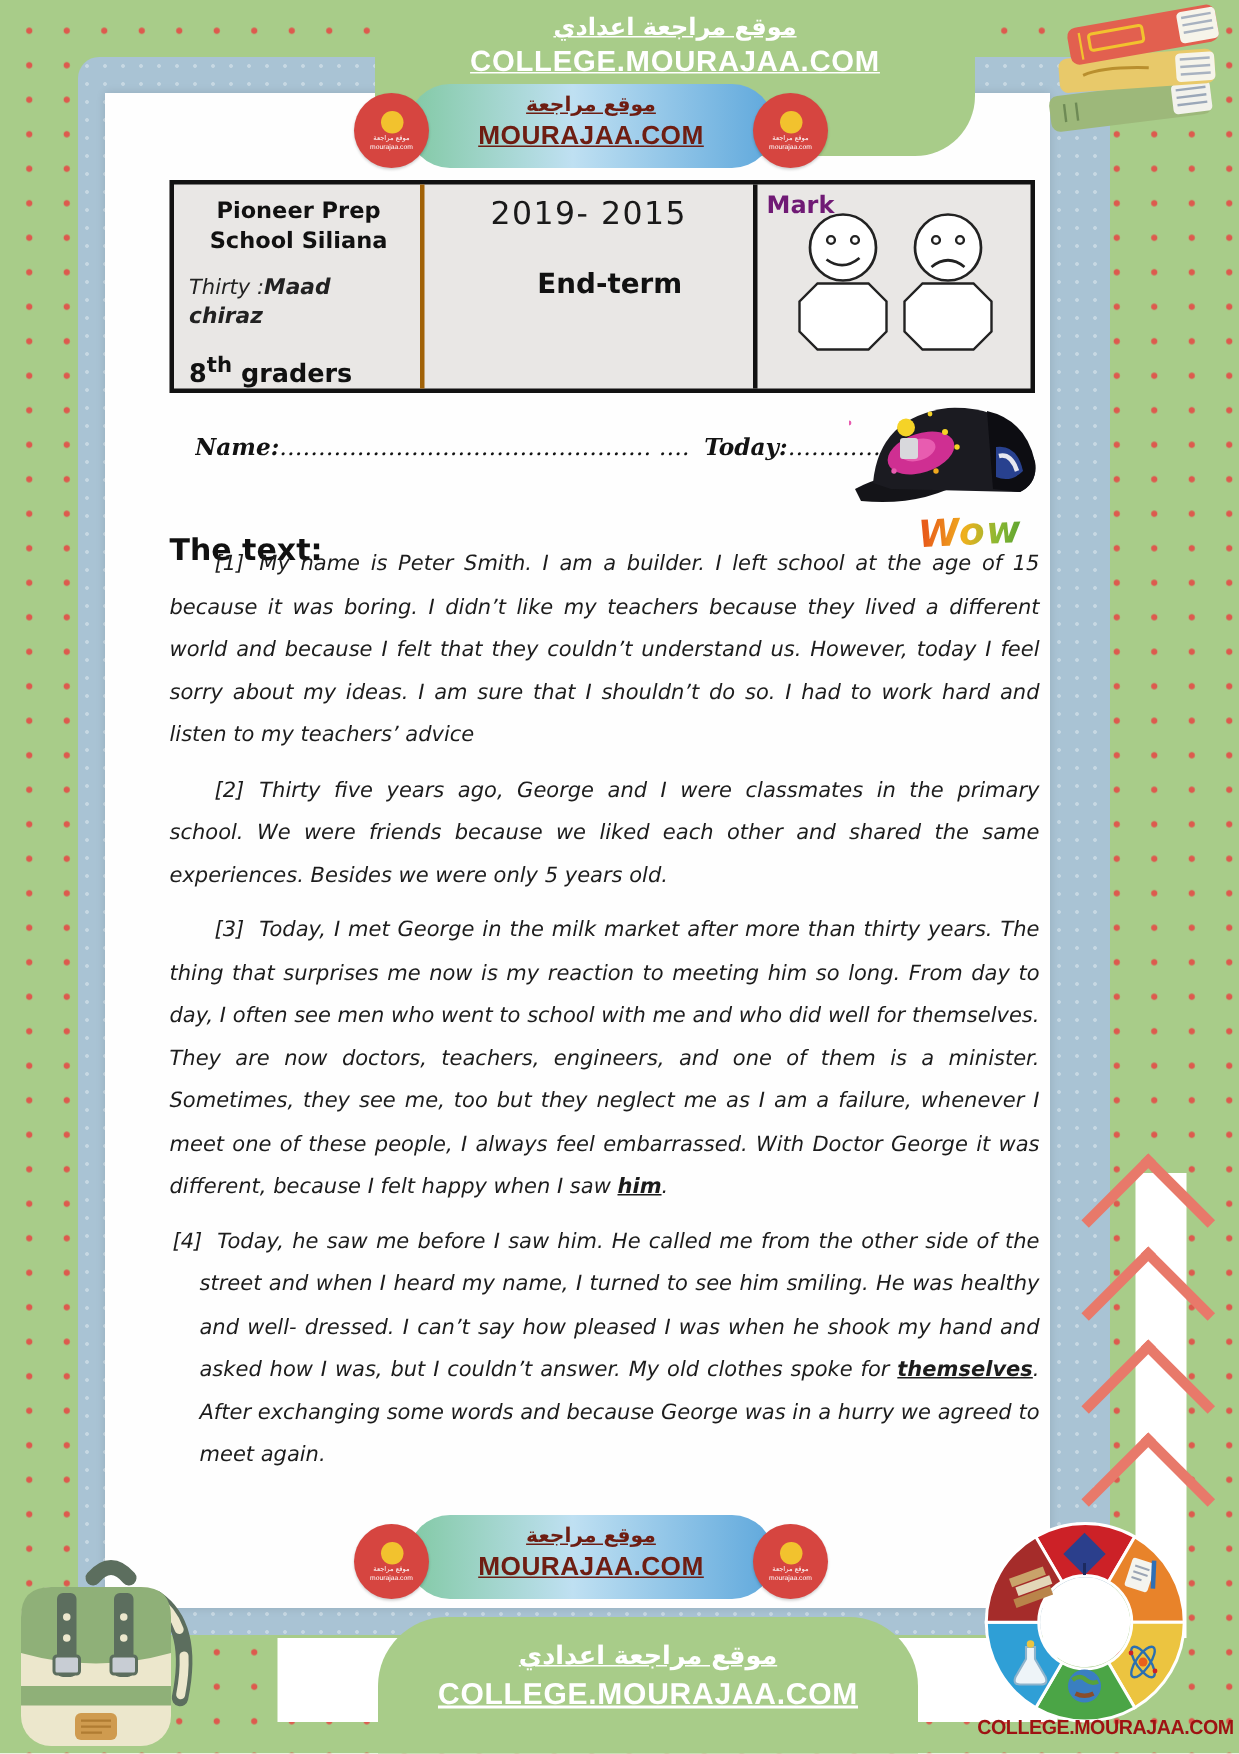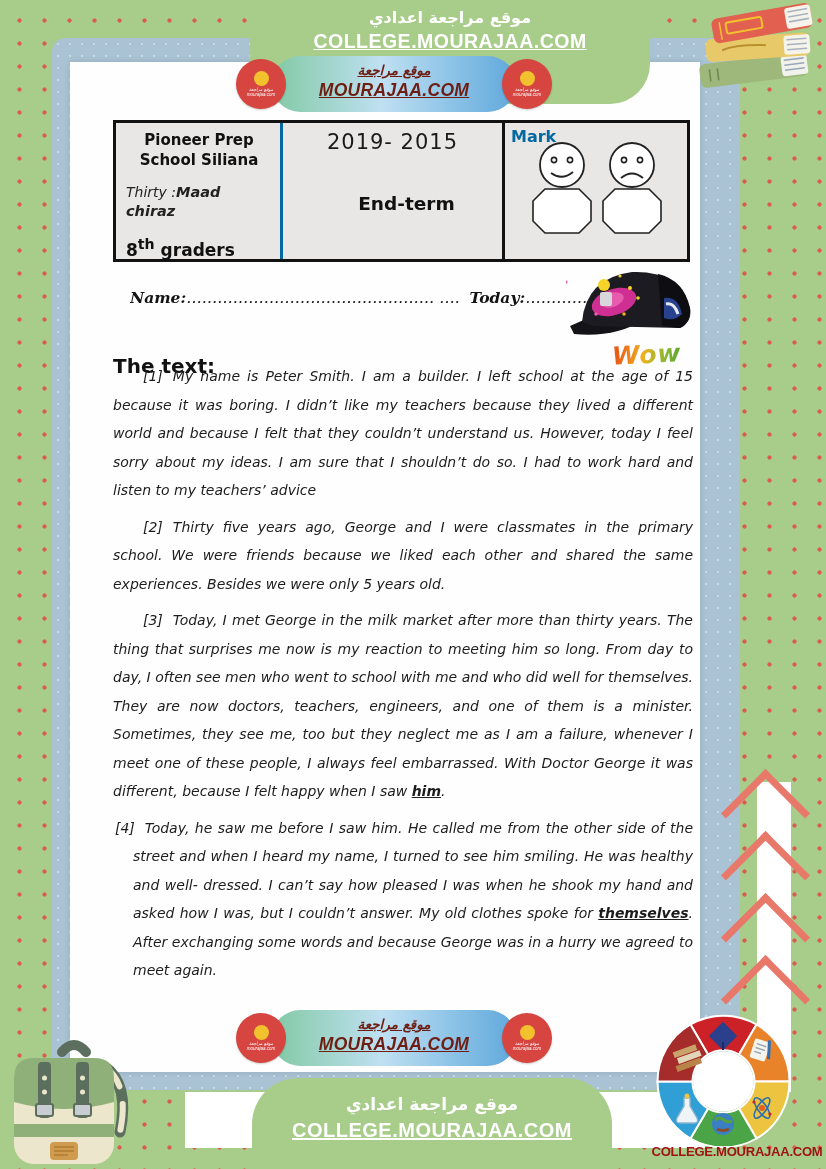--- a/index.html
+++ b/index.html
@@ -13,52 +13,52 @@
     background-size:12px 12px;border-radius:14px;z-index:1;}
   
   .sheet{position:absolute;left:70px;top:62px;width:630px;height:1010px;background:#fefefe;z-index:2;
     box-shadow:0 0 6px rgba(0,0,0,.12);}
   
   .tab-top{position:absolute;left:250px;top:0;width:400px;height:104px;background:#a8cc89;
     border-radius:0 0 40px 40px;z-index:3;text-align:center;padding-top:6px;box-sizing:border-box;}
   .tab-bottom{position:absolute;left:252px;top:1078px;width:360px;height:92px;background:#a8cc89;
     border-radius:46px 46px 0 0;z-index:4;text-align:center;padding-top:14px;box-sizing:border-box;}
   .ban-ar{font-family:"DejaVu Sans",sans-serif;font-weight:bold;color:#fff;font-size:16px;
-    line-height:1.45;}
+    text-decoration:underline;line-height:1.45;}
   .ban-site{font-family:"Liberation Sans",sans-serif;font-weight:bold;color:#fff;font-size:19.5px;
     text-decoration:underline;letter-spacing:.5px;line-height:1.3;}
   .tab-bottom .ban-ar{font-size:17px;}
   .tab-bottom .ban-site{font-size:20px;}
   
-  .wm{position:absolute;display:flex;align-items:center;z-index:5;font-style:italic;}
+  .wm{position:absolute;display:flex;align-items:flex-end;z-index:5;}
   .wm-pill{width:244px;height:56px;margin:0 -14px;border-radius:28px;text-align:center;
     background:linear-gradient(90deg,#82c9a4,#bfe0f2 45%,#5fa8dc);padding-top:5px;box-sizing:border-box;}
   .wm-ar{font-weight:bold;font-size:13.5px;color:#6e1d12;text-decoration:underline;line-height:1.4;}
   .wm-site{font-family:"Liberation Sans",sans-serif;font-weight:bold;font-size:17.5px;color:#6e1d12;
     text-decoration:underline;letter-spacing:.3px;}
   .wm-badge{position:relative;width:50px;height:50px;border-radius:50%;background:#d64540;z-index:6;
     display:flex;flex-direction:column;align-items:center;justify-content:center;box-shadow:0 1px 2px rgba(0,0,0,.2);}
   .wm-badge .dot{width:15px;height:15px;border-radius:50%;background:#f2c22e;margin-bottom:1px;}
   .wm-badge .t1{font-size:4.5px;color:#fff;line-height:1.2;}
   .wm-badge .t2{font-size:4.5px;color:#fff;line-height:1.2;font-family:"Liberation Sans",sans-serif;}
   
   .extable{position:absolute;left:43px;top:58px;width:577px;height:142px;border:3px solid #121212;
     display:flex;box-sizing:border-box;background:#e9e7e5;z-index:3;}
   .cell{box-sizing:border-box;height:100%;}
-  .c1{width:167px;border-right:3px solid #0369a1;padding:8px 8px 0 10px;}
+  .c1{width:167px;border-right:3px solid #a16207;padding:8px 8px 0 10px;}
   .c2{width:222px;border-right:3px solid #121212;text-align:center;padding-top:7px;}
   .c3{position:relative;flex:1;padding:4px 6px;}
   .school{font-weight:bold;font-size:15px;text-align:center;line-height:1.3;color:#111;}
   .teacher{margin-top:13px;font-size:14px;font-style:italic;color:#222;line-height:1.25;}
   .teacher b{font-size:14.5px;}
   .grade{margin-top:16px;font-weight:bold;font-size:17px;color:#111;}
   .year{font-size:21px;color:#1a1a1a;letter-spacing:1px;}
   .exline{font-weight:bold;font-size:18.5px;color:#111;line-height:1.35;}
-  .ex-wrap{margin-top:38px;padding-left:28px;}
-  .marklbl{font-weight:bold;font-size:16px;color:#0369a1;}
+  .ex-wrap{margin-top:24px;padding-left:28px;}
+  .marklbl{font-weight:bold;font-size:16px;color:#701a75;}
   .smileys{position:absolute;left:12px;top:12px;}
   
   .nameline{position:absolute;left:60px;top:226px;width:500px;white-space:nowrap;overflow:hidden;
     font-family:"DejaVu Serif",serif;font-style:italic;font-size:15.5px;color:#131313;z-index:3;}
   .nameline .lbl{font-weight:bold;}
   
   .cap{position:absolute;left:566px;top:262px;z-index:4;}
   .wow{position:absolute;left:612px;top:340px;z-index:4;font-weight:bold;font-style:italic;font-size:25px;
     letter-spacing:1px;transform:rotate(-3deg);color:#ef8b1f;}
   @supports (-webkit-background-clip:text){

